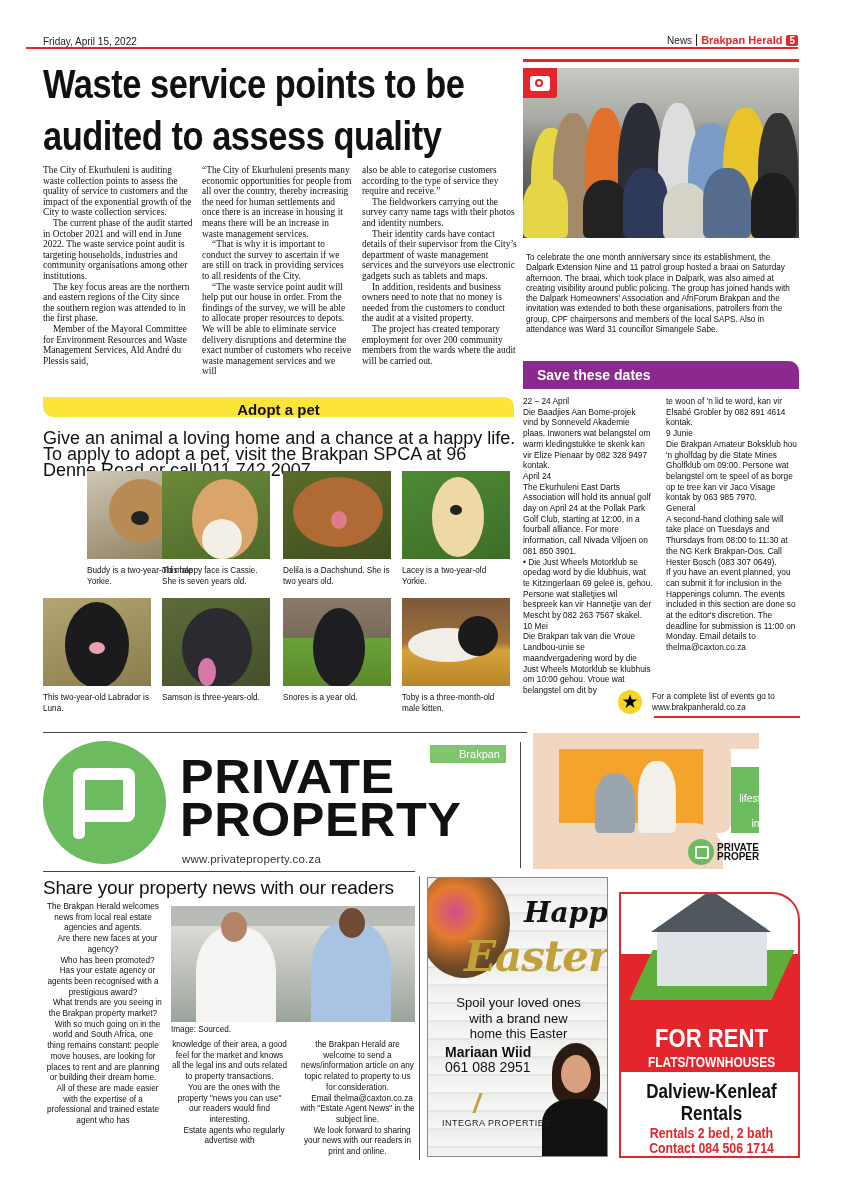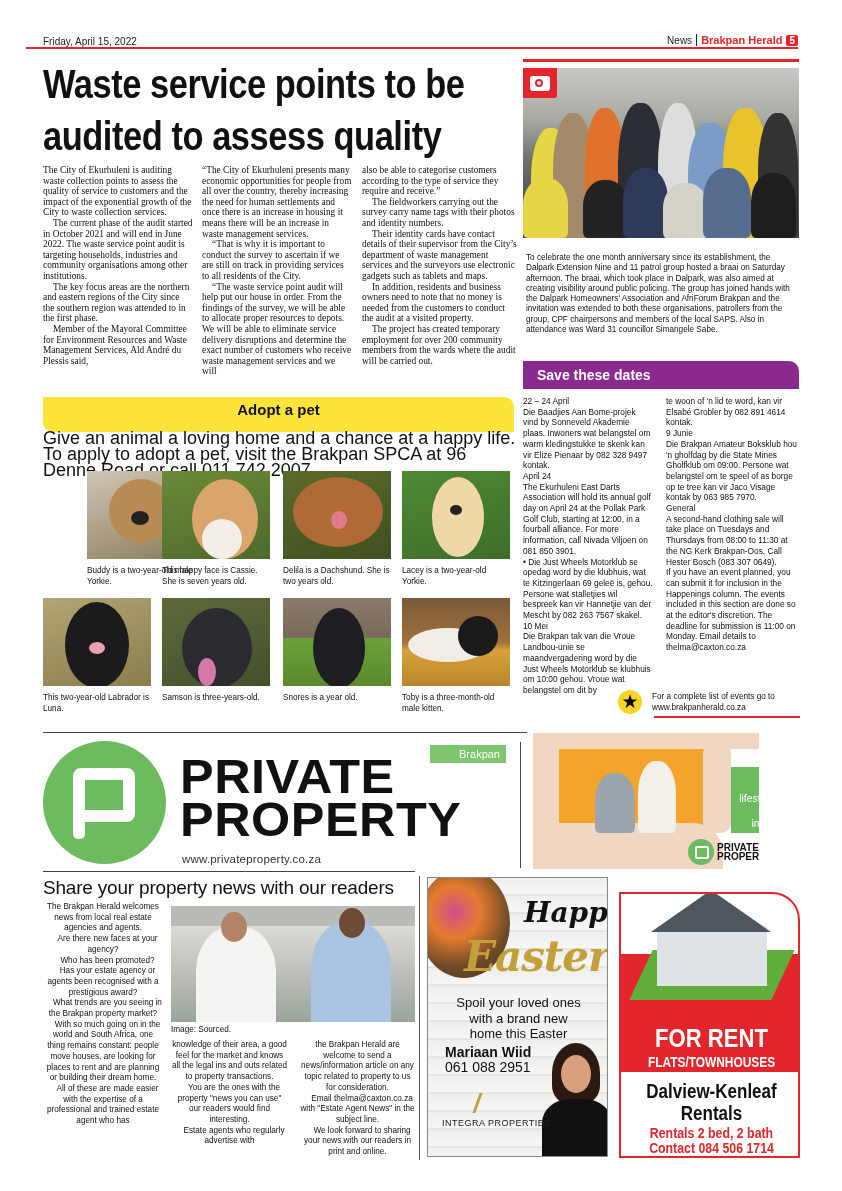--- a/index.html
+++ b/index.html
@@ -42,21 +42,21 @@
   .save-hdr { left: 523px; top: 361px; width: 276px; height: 28px; background: #8b2a8e; border-top-right-radius: 10px; color: #fff; font-weight: bold; font-size: 14px; line-height: 28px; padding-left: 14px; }
   .save-col { font-size: 8.3px; line-height: 10.7px; color: #111; }
   .save-col1 { left: 523px; top: 396px; width: 130px; }
   .save-col2 { left: 666px; top: 396px; width: 132px; }
   .save-foot { left: 618px; top: 690px; width: 180px; height: 30px; }
   .star-badge { position: absolute; left: 0; top: 0; width: 24px; height: 24px; border-radius: 50%; background: #f5d628; display: flex; align-items: center; justify-content: center; font-size: 19px; line-height: 24px; color: #000; }
   .save-foot .t { position: absolute; left: 34px; top: 2px; font-size: 8.2px; line-height: 10.5px; }
   .save-foot .rule { position: absolute; left: 36px; top: 26px; width: 146px; height: 2px; background: #e3262b; }
 
   
-  .adopt-hdr { left: 43px; top: 397px; width: 471px; height: 35px; background: #fde43a; border-top-right-radius: 10px; border-bottom-left-radius: 10px; text-align: center; font-weight: bold; font-size: 15px; line-height: 25px; color: #111; }
+  .adopt-hdr { left: 43px; top: 397px; width: 471px; height: 20px; background: #fde43a; border-top-right-radius: 10px; border-bottom-left-radius: 10px; text-align: center; font-weight: bold; font-size: 15px; line-height: 25px; color: #111; }
   .adopt-intro { left: 43px; top: 430px; width: 475px; font-size: 18px; line-height: 16px; color: #111; }
   .pet { position: absolute; width: 108px; }
   .pet .img { width: 108px; height: 88px; position: relative; overflow: hidden; }
   .pet .cap { font-size: 8.2px; line-height: 10.5px; margin-top: 7px; }
   .pet .img .body { position: absolute; border-radius: 50%; }
 
   
   .pp-rule { left: 43px; top: 732px; width: 484px; height: 1px; background: #444; }
   .pp-circle { left: 43px; top: 741px; width: 123px; height: 123px; border-radius: 50%; background: #6dbb5f; }
   .pp-circle .ic1 { position: absolute; left: 30px; top: 27px; width: 62px; height: 54px; border: 12px solid #fff; border-radius: 8px; }

